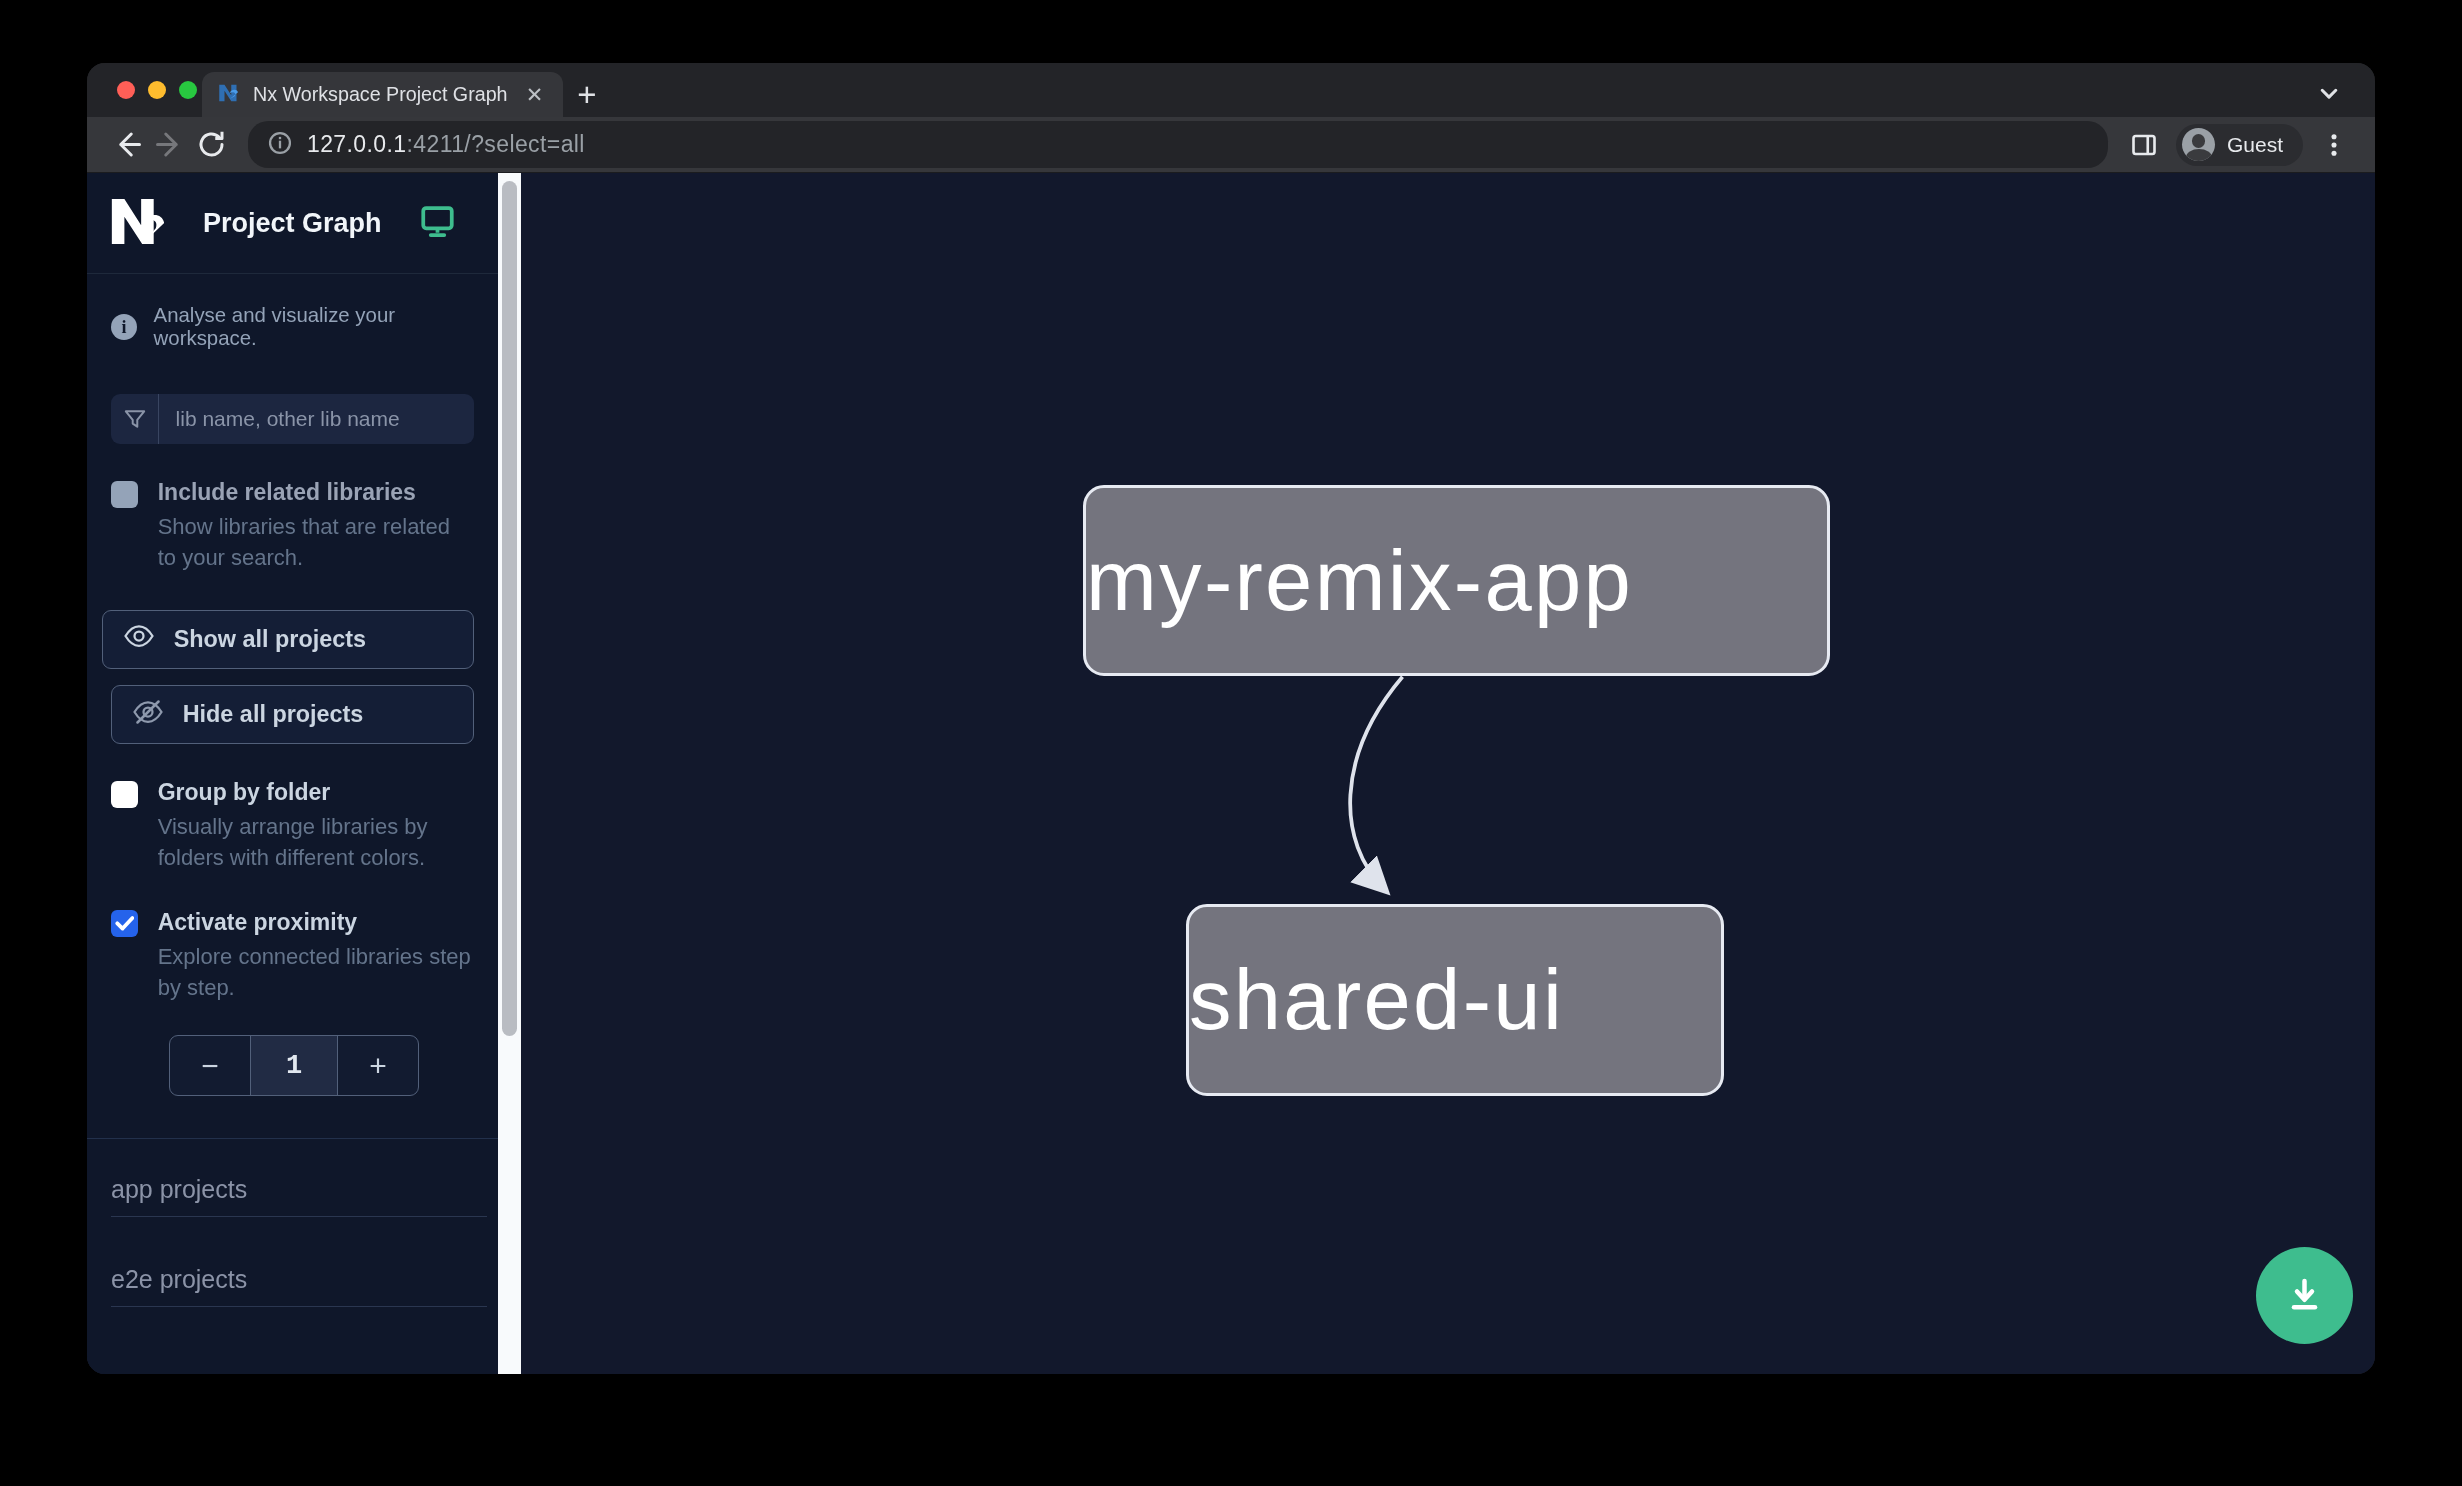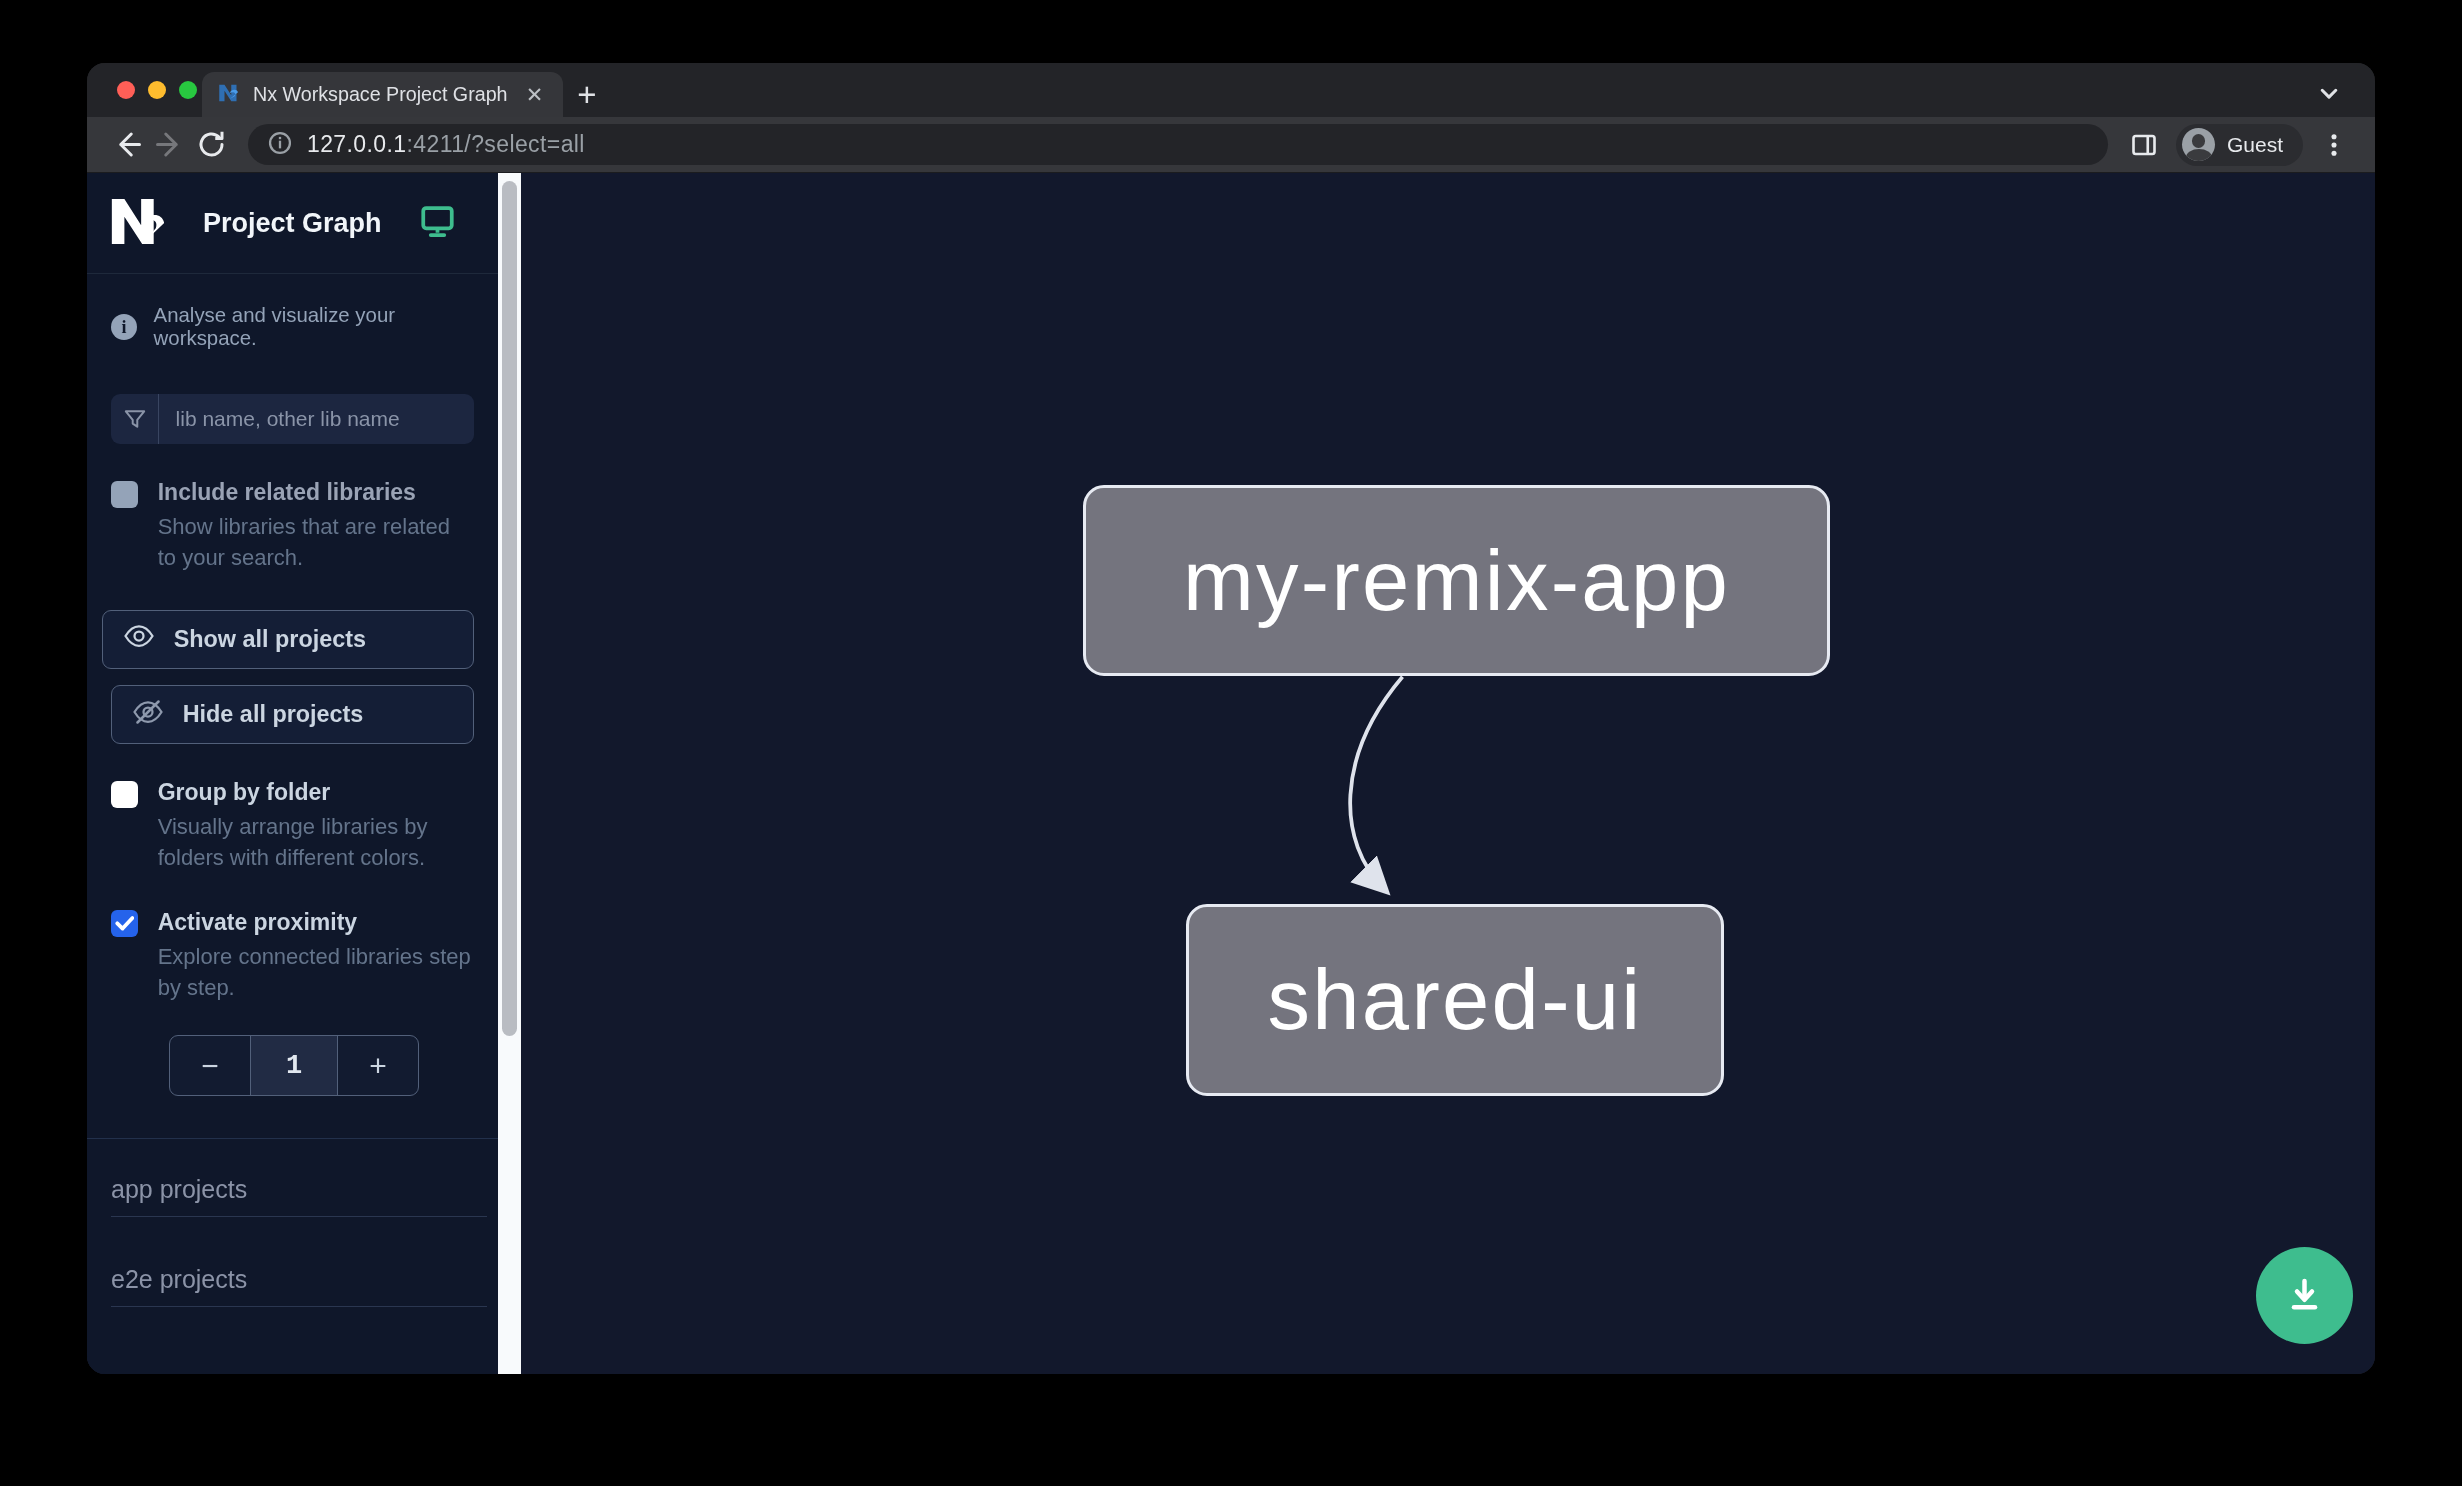--- a/index.html
+++ b/index.html
@@ -21,21 +21,21 @@
   .tab-close { width:27px; height:27px; border-radius:50%; color:#bdc1c6; font-size:21px;
                display:flex; align-items:center; justify-content:center; }
   .newtab { align-self:flex-end; height:45px; width:48px; display:flex; align-items:center;
             justify-content:center; color:#dfe1e5; font-size:33px; font-weight:300; }
   .tab-chevron { position:absolute; right:33px; bottom:12px; color:#dfe1e5; }
 
   
   .toolbar { height:56px; background:#36373b; display:flex; align-items:center;
              padding:0 19.7px; border-bottom:0.8px solid #1b1c1f; }
   .nav-ic { width:42px; height:42px; display:flex; align-items:center; justify-content:center; }
-  .urlbar { flex:1; height:41px; background:#232428; border-radius:20.4px; margin:0 15px;
+  .urlbar { flex:1; height:47px; background:#232428; border-radius:20.4px; margin:0 15px;
             display:flex; align-items:center; padding:0 19.7px; gap:13.6px; }
   .url-text { font-size:23px; color:#e8eaed; letter-spacing:0.4px; }
   .url-text .dim { color:#9aa0a6; }
   .guest { height:42px; border-radius:21px; background:#2b2c30; display:flex; align-items:center;
            gap:12px; padding:0 19.7px 0 6px; margin:0 10.6px; }
   .guest-avatar { width:33px; height:33px; border-radius:50%; background:#9aa0a6; position:relative; overflow:hidden; }
   .guest-avatar::before { content:""; position:absolute; left:9.8px; top:6px; width:13.6px; height:13.6px;
                           border-radius:50%; background:#3a3b3e; }
   .guest-avatar::after { content:""; position:absolute; left:3.8px; top:21px; width:26px; height:16.6px;
                          border-radius:50% 50% 0 0; background:#3a3b3e; }
@@ -90,21 +90,21 @@
               border-left:0.8px solid #52607a; border-right:0.8px solid #52607a;
               font-family:"Liberation Mono", monospace; }
 
   .sb-divider { margin-top:42px; border-top:0.8px solid #22304b; }
   .sb-section { margin:36px 10.6px 0 24px; font-size:25px; color:#8b93a7;
                 padding-bottom:12px; border-bottom:0.8px solid #2a3650; }
   .sb-section + .sb-section { margin-top:48px; }
 
   
   .node { position:absolute; background:#74747e; border:3.8px solid #e7eaf2; border-radius:21px;
-          color:#ffffff; display:flex; align-items:center; justify-content:center;
+          color:#ffffff; display:flex; align-items:center; 
           font-size:85px; letter-spacing:2.3px; }
   .node-1 { left:563px; top:312px; width:747px; height:191px; }
   .node-2 { left:666px; top:731px; width:538px; height:192px; }
   .edge-layer { position:absolute; inset:0; pointer-events:none; }
 
   .fab { position:absolute; left:1736px; top:1074px; width:97px; height:97px; border-radius:50%;
          background:#3ebd8e; display:flex; align-items:center; justify-content:center; }
 </style>
 </head>
 <body>

